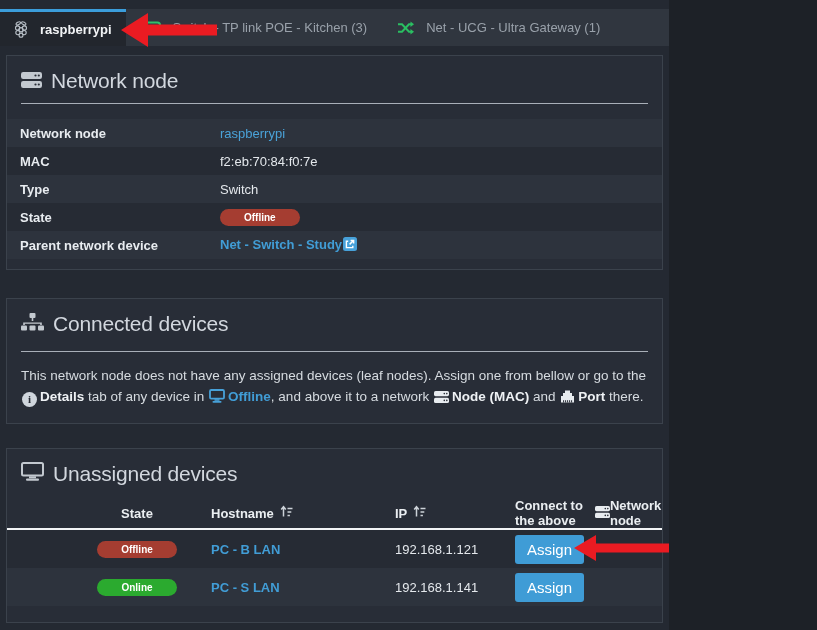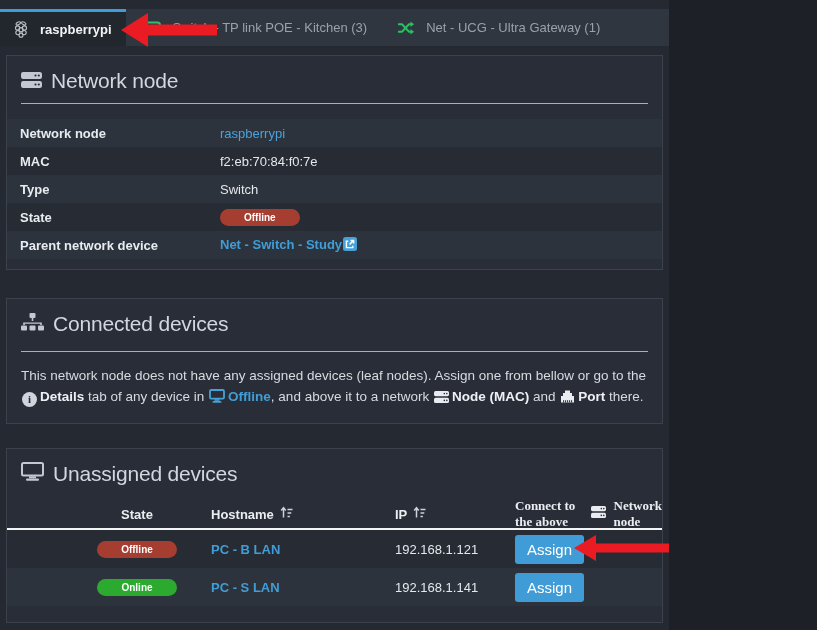--- a/index.html
+++ b/index.html
@@ -48,21 +48,21 @@
   .info-circle { display:inline-flex; align-items:center; justify-content:center; width:15px; height:15px;
                  border-radius:50%; background:#cfd5dc; color:#272c35; font-weight:bold; font-size:11px;
                  font-family:"Liberation Serif", serif; vertical-align:-2px; margin:0 3px 0 1px; }
   
   .ud-grid { display:grid; grid-template-columns:190px 190px 120px auto; align-items:center; }
   .ud-head { margin-top:12px; height:28px; font-weight:bold; color:#eaeef1; }
   .ud-head .hcell { display:flex; align-items:center; gap:6px; }
   .ud-head .c-state { justify-content:center; padding-left:70px; }
   .ud-head .c-host  { padding-left:14px;align-items:flex-end; }
   .ud-head .c-ip    { padding-left:8px; }
-  .ud-head .c-conn  { padding-left:8px; gap:8px;font-family:Liberation Serif, serif; }
+  .ud-head .c-conn  { padding-left:8px; gap:0; }
   .ud-underline { border:none; border-top:2px solid #f2f4f6; margin:2px 0 0 0; }
   .ud-row { height:38px; }
   .ud-row:nth-child(odd) { background:#262b34; }
   .ud-row:nth-child(even) { background:#2d333d; }
   .ud-row .c-state { text-align:center; padding-left:70px; }
   .ud-row .c-host  { padding-left:14px; }
   .ud-row .c-ip    { padding-left:8px; color:#e4e8ec; }
   .ud-row .c-conn  { padding-left:8px; }
   
   .arrow { position:absolute; pointer-events:none; }

